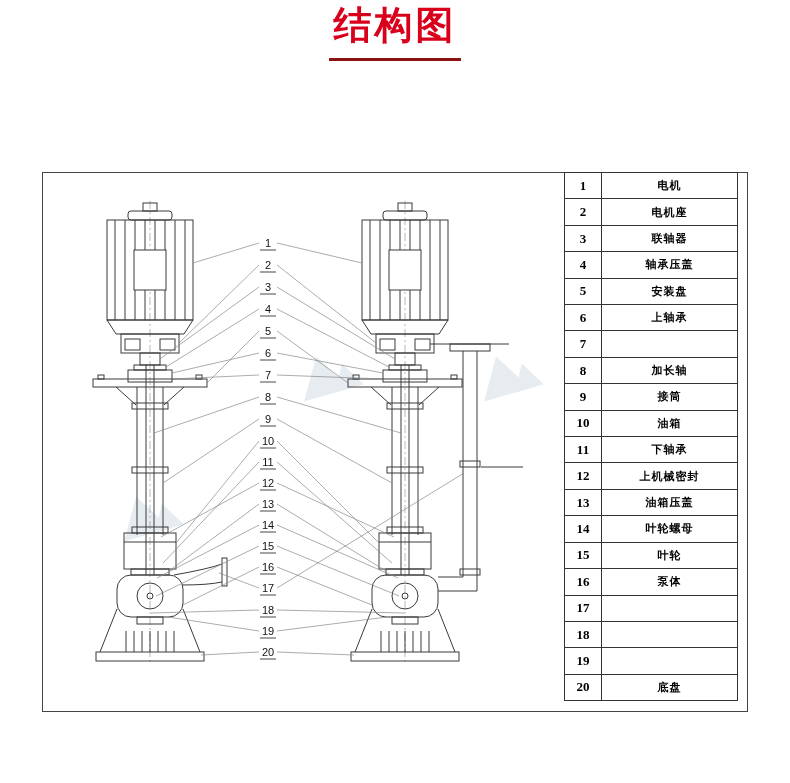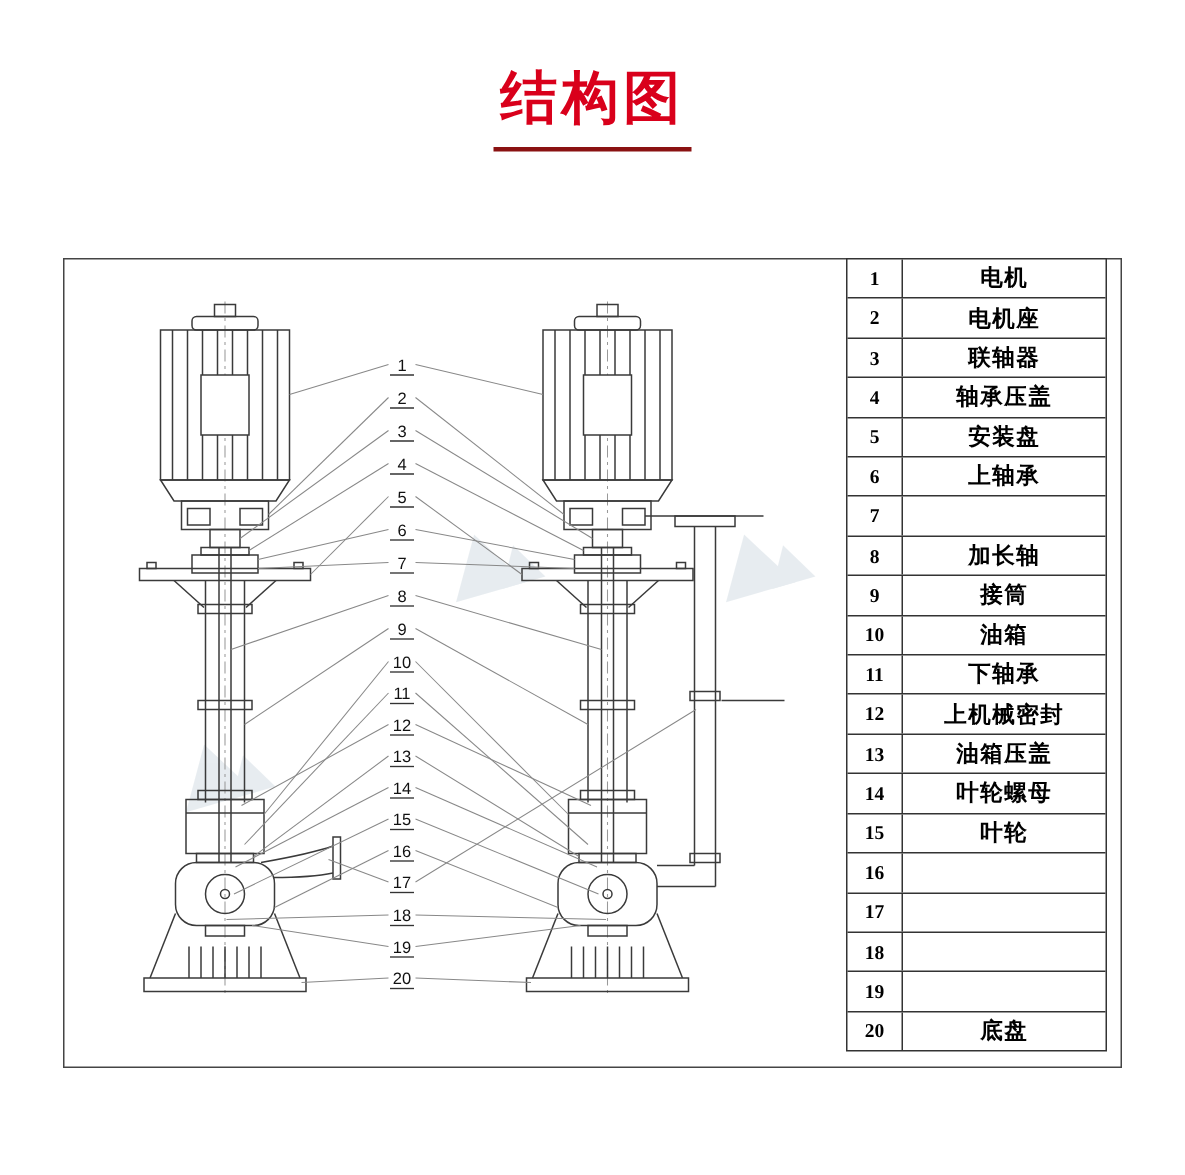--- a/index.html
+++ b/index.html
@@ -1,21 +1,21 @@
 <!DOCTYPE html>
 <html style="--title-color: #d9001b; --underline-color: #8a1212;"><head>
 <meta charset="utf-8">
 <style>
   :root { --title-color:#d9001b; --underline-color:#8a1212; }
   html,body { margin:0; padding:0; }
   body {
     width:790px; height:783px; background:#ffffff; position:relative;
     font-family:"Liberation Sans", sans-serif; overflow:hidden;
   }
-  .header { text-align:center; padding-top:40px; }
+  .header { text-align:center; }
   .title {
     margin:0; color:var(--title-color); font-size:38px; font-weight:bold;
     letter-spacing:3px; font-family:"Liberation Sans", sans-serif;
   }
   .title-underline { width:132px; height:3px; background:var(--underline-color); margin:7px auto 0; }
 
   .diagram-box {
     position:absolute; left:42px; top:172px; width:704px; height:538px;
     border:1px solid #444; background:#fff;
   }
@@ -36,21 +36,21 @@
     border:1px solid #333; display:flex; flex-direction:column; background:#fff;
   }
   .pt-row { flex:1; display:flex; border-bottom:1px solid #333; min-height:0; }
   .pt-row:last-child { border-bottom:none; }
   .pt-num {
     width:36px; border-right:1px solid #333; display:flex; align-items:center; justify-content:center;
     font-size:13px; font-weight:bold; font-family:"Liberation Serif", serif;
   }
   .pt-name {
     flex:1; display:flex; align-items:center; justify-content:center;
-    font-size:15px; font-weight:bold; letter-spacing:1px; font-family:"Liberation Serif", serif;
+    font-size:11px; font-weight:bold; letter-spacing:1px; font-family:"Liberation Serif", serif;
   }
 </style>
 </head>
 <body>
 
 <div class="header">
   <h1 class="title">结构图</h1>
   <div class="title-underline"></div>
 </div>
 
@@ -338,20 +338,21 @@
       <div class="pt-row">
         <div class="pt-num">14</div>
         <div class="pt-name">叶轮螺母</div>
       </div>
       <div class="pt-row">
         <div class="pt-num">15</div>
         <div class="pt-name">叶轮</div>
       </div>
       <div class="pt-row">
         <div class="pt-num">16</div>
+        <div class="pt-name">泵体</div>
       </div>
       <div class="pt-row">
         <div class="pt-num">17</div>
       </div>
       <div class="pt-row">
         <div class="pt-num">18</div>
       </div>
       <div class="pt-row">
         <div class="pt-num">19</div>
       </div>

